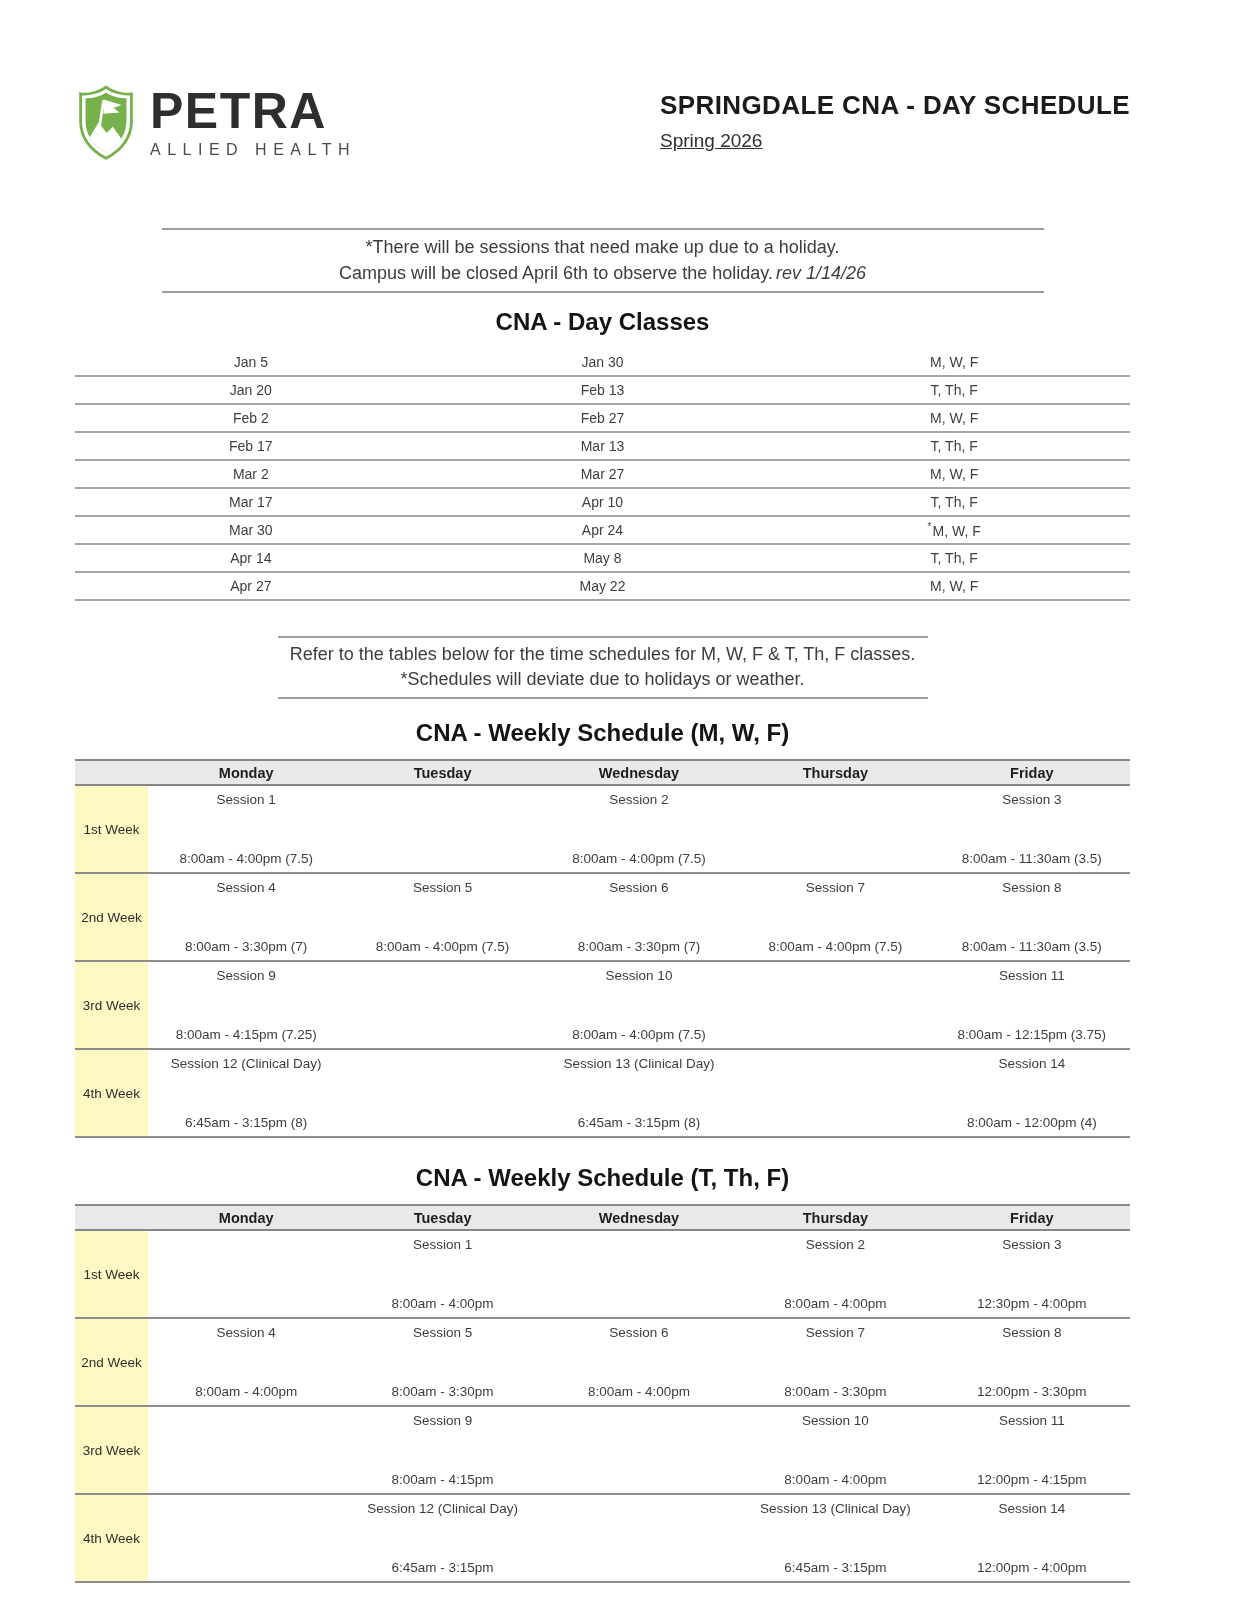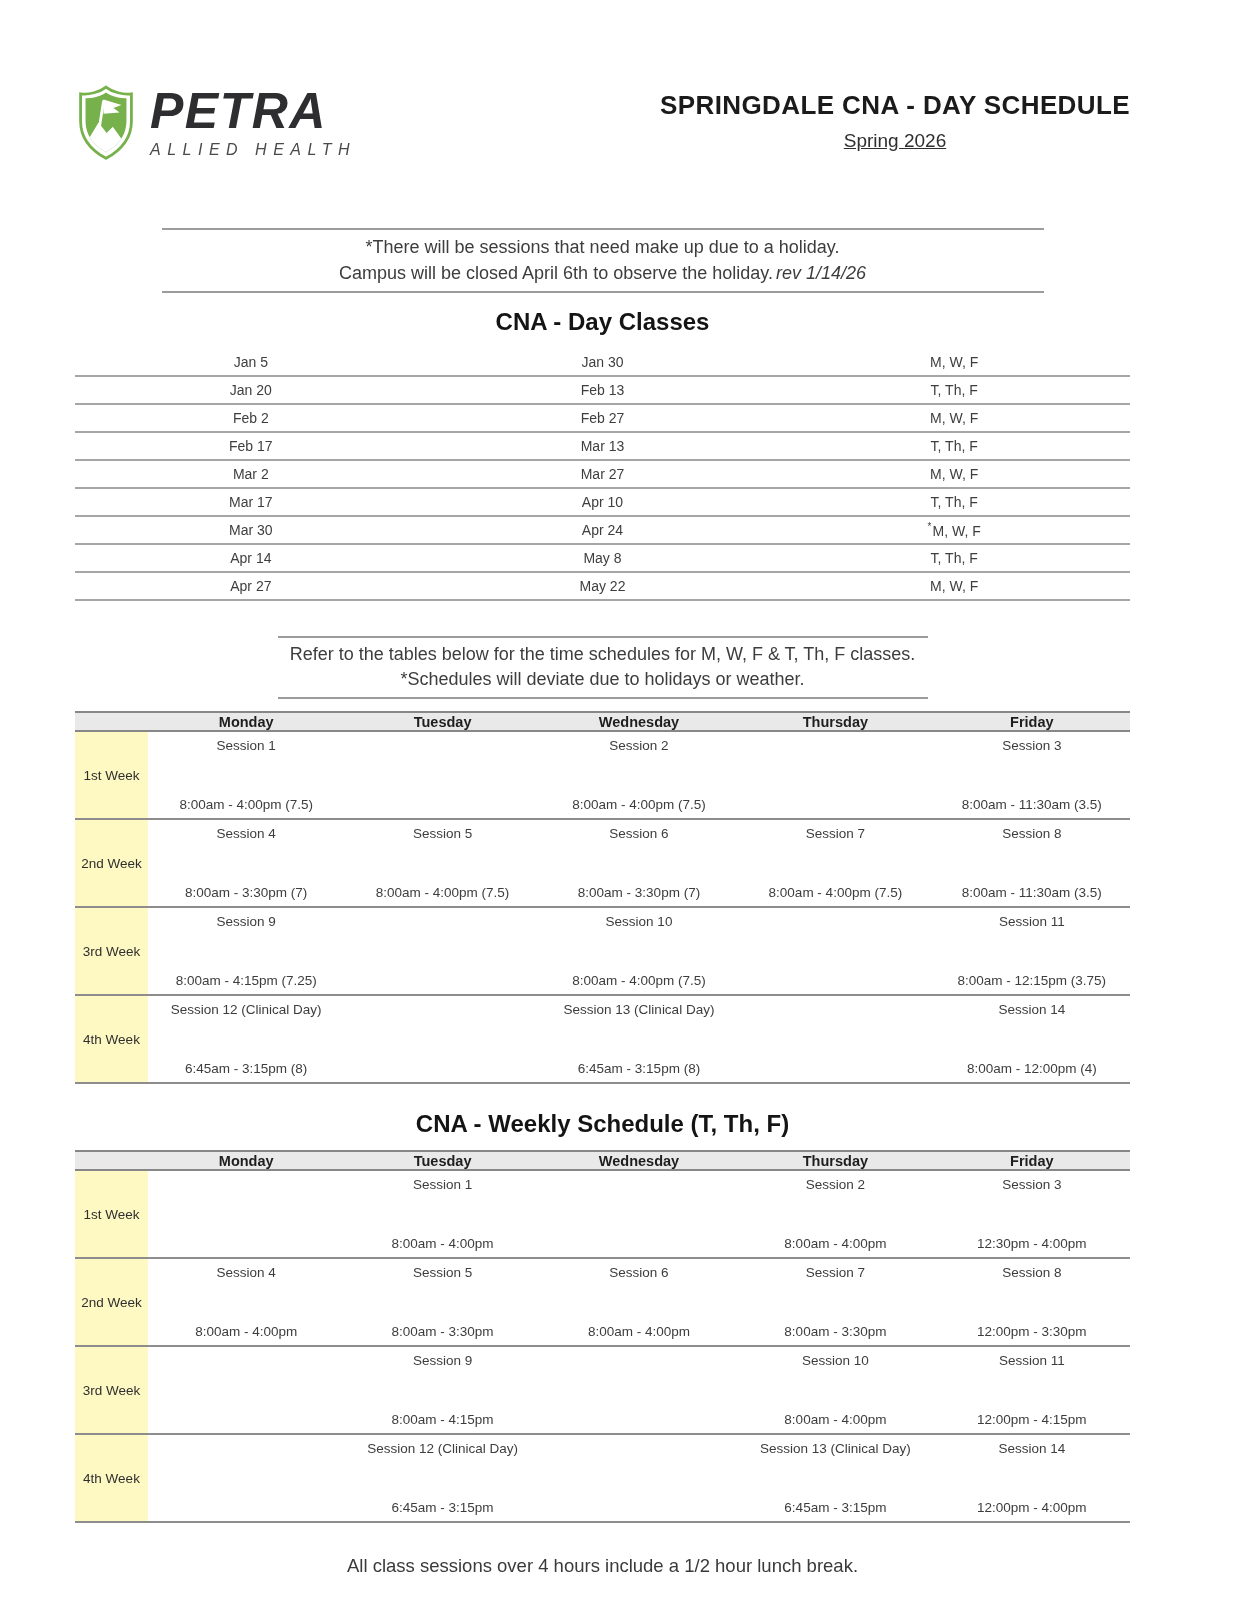--- a/index.html
+++ b/index.html
@@ -8,26 +8,26 @@
     width:1236px; height:1600px;
     font-family:"Liberation Sans","DejaVu Sans",sans-serif;
     color:#3c3c3c;
     position:relative;
     overflow:hidden;
   }
   .content { width:1055px; margin-left:75px; }
 
   
   .header { display:flex; justify-content:space-between; align-items:flex-start; padding-top:84px; }
-  .logo { display:flex; align-items:center; gap:13px;font-style:italic; }
+  .logo { display:flex; align-items:center; gap:13px; }
   .logo-shield { width:62px; height:78px; flex:0 0 auto; }
   .logo-shield svg { width:62px; height:78px; display:block; }
   .logo-name { font-size:50px; font-weight:bold; color:#2e2e30; letter-spacing:1.5px; line-height:0.92; }
   .logo-tagline { font-size:16px; letter-spacing:6.5px; color:#4a4a4a; margin-top:7px; }
-  .doc-title-block { text-align:center; padding-top:6px; }
+  .doc-title-block { text-align:left; padding-top:6px; }
   .doc-title { font-size:26px; font-weight:bold; color:#1b1b1b; letter-spacing:0.4px; }
   .doc-subtitle { font-size:19px; color:#2f2f2f; margin-top:9px;text-decoration:underline; }
 
   
   .notice {
     border-top:2px solid #9c9c9c; border-bottom:2px solid #9c9c9c;
     text-align:center; font-size:18px; color:#3d3d3d; line-height:26px;
     padding:4px 0 5px;
   }
   .notice-holiday { width:882px; margin:66px auto 0; }
@@ -54,21 +54,21 @@
     font-size:14px; color:#3e3e3e;
     border-bottom:2px solid #a6a6a6;
   }
   .dc-cell sup { font-size:10px; vertical-align:super; margin-right:1px; }
 
   
   .wk-table { margin-top:12px; }
   .wk-header {
     display:grid; grid-template-columns:73px repeat(5,1fr);
     background:#e9e9e9; border-top:2px solid #878787; border-bottom:2px solid #878787;
-    height:21px; align-items:center; text-align:center;
+    height:27px; align-items:center; text-align:center;
     font-size:14.5px; font-weight:bold; color:#1e1e1e;
   }
   .wk-row {
     display:grid; grid-template-columns:73px repeat(5,1fr);
     border-bottom:2.5px solid #8d8d8d; min-height:45px;
   }
   .wk-label {
     background:#fef9c3; display:flex; align-items:center; justify-content:center;
     font-size:13.5px; color:#2f2f2f;
   }
@@ -168,20 +168,21 @@
           <div class="dc-cell">M, W, F</div>
         </div>
       </div>
   </div>
 
   <div class="notice notice-schedule">
     <div>Refer to the tables below for the time schedules for M, W, F &amp; T, Th, F classes.</div>
     <div>*Schedules will deviate due to holidays or weather.</div>
   </div>
 
+  <div class="section-title title-mwf">CNA - Weekly Schedule (M, W, F)</div>
   <div class="wk-table">
     <div class="wk-header">
         <div class="wk-hcell"></div>
         <div class="wk-hcell">Monday</div>
         <div class="wk-hcell">Tuesday</div>
         <div class="wk-hcell">Wednesday</div>
         <div class="wk-hcell">Thursday</div>
         <div class="wk-hcell">Friday</div>
       </div>
     <div>

